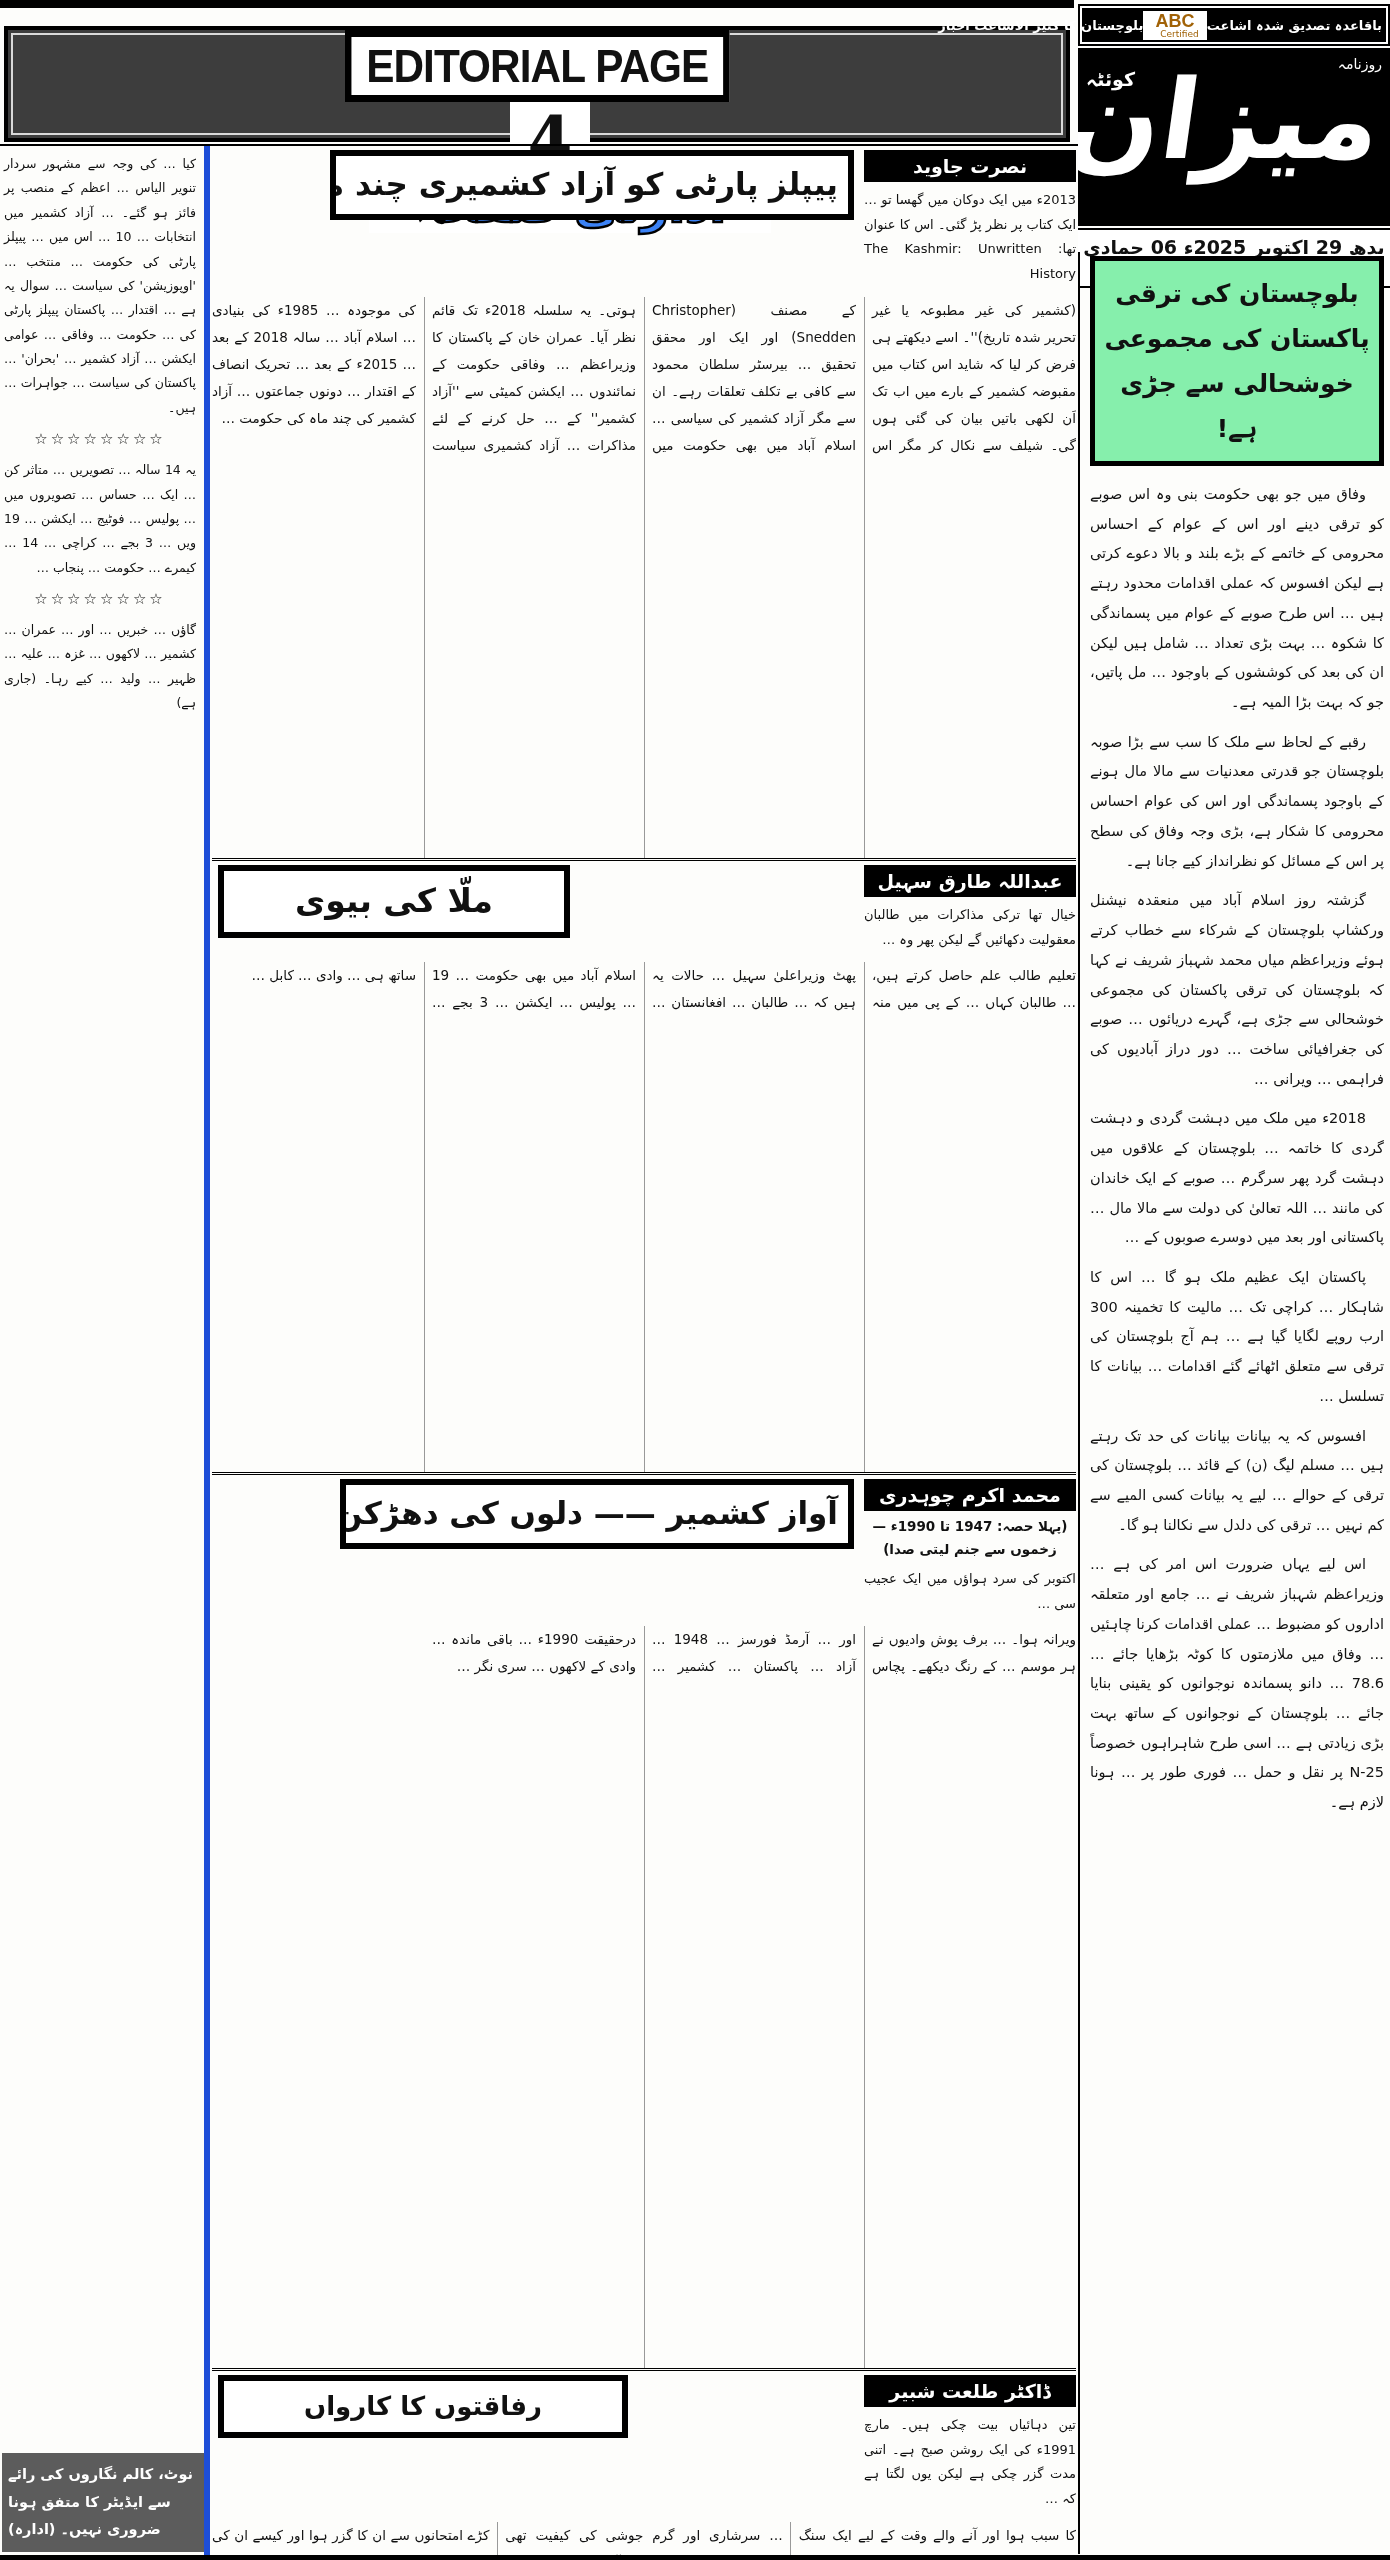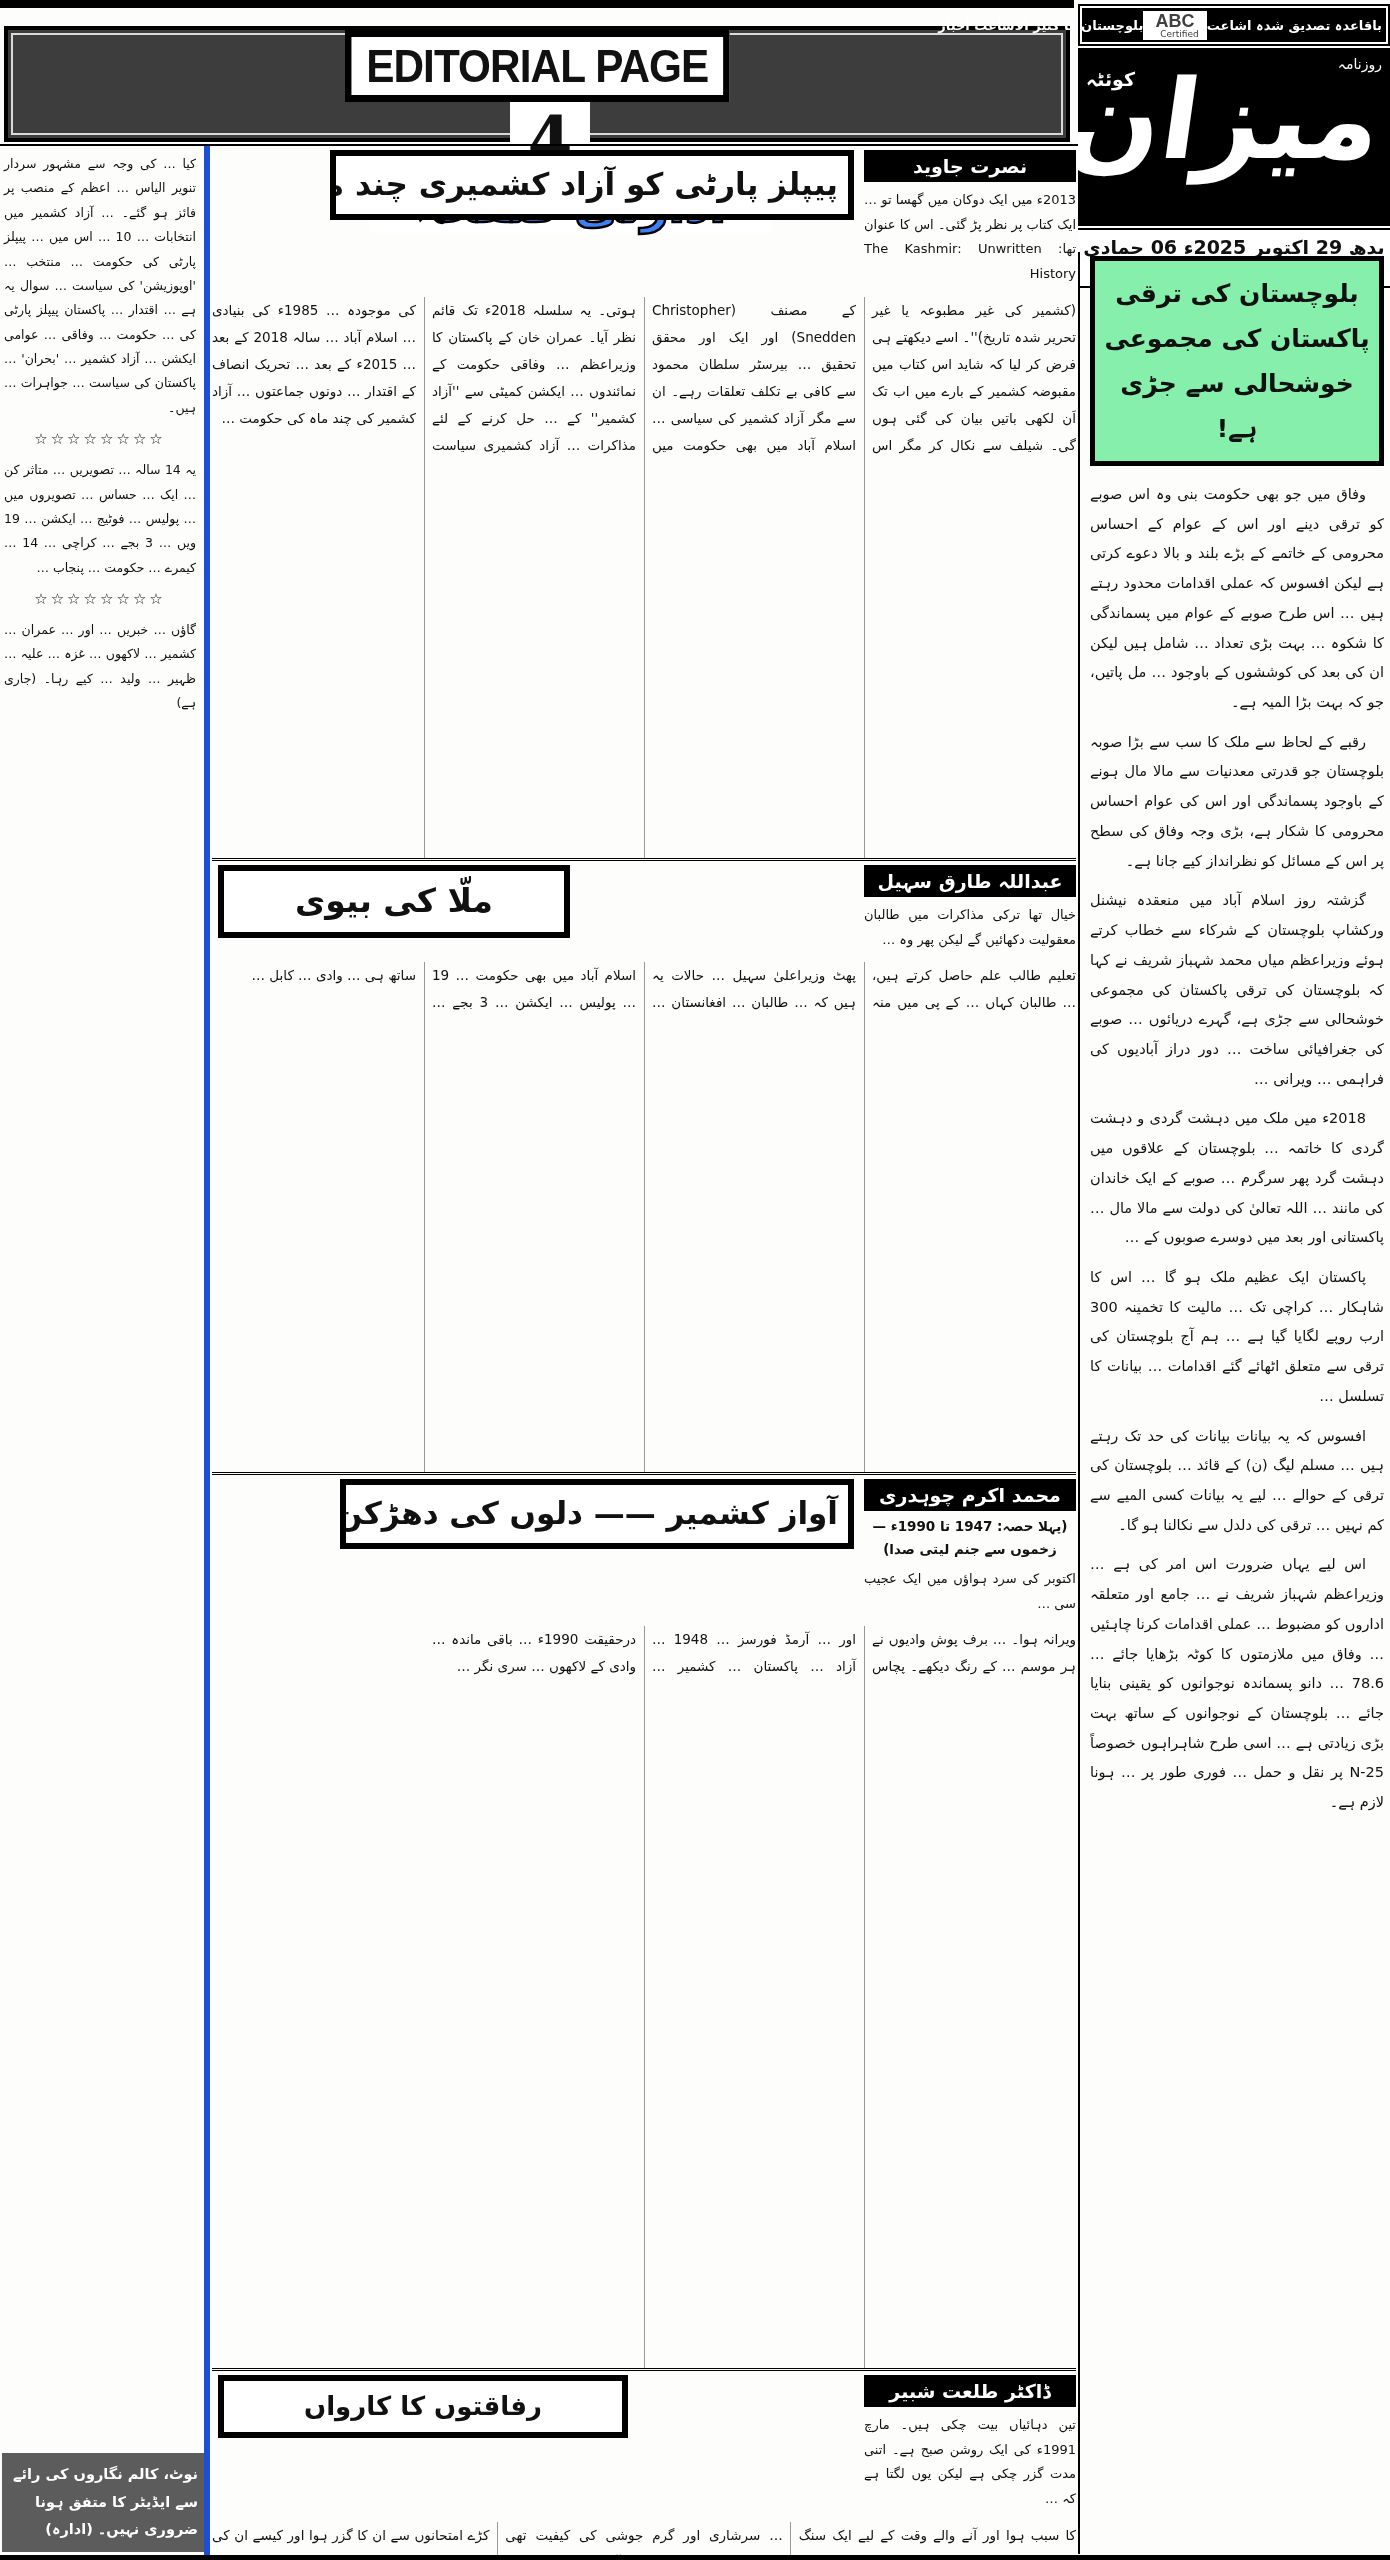--- a/index.html
+++ b/index.html
@@ -38,21 +38,21 @@
   .hdr-underline { position:absolute; left:0; top:144px; width:1078px; height:2px; background:#000; }
 
   
   .masthead { position:absolute; left:1078px; top:4px; width:312px; }
   .cert-strip {
     background:#000; color:#fff; height:42px; display:flex; align-items:center;
     justify-content:space-between; padding:0 6px; direction:rtl;
     border:2px solid #000; box-shadow:inset 0 0 0 2px #fff;
   }
   .cert-strip .u { font-size:13px; font-weight:bold; white-space:nowrap; }
-  .abc-box { background:#fff; color:#404040; text-align:center; padding:1px 8px; line-height:1; }
+  .abc-box { background:#fff; color:#a16207; text-align:center; padding:1px 8px; line-height:1; }
   .abc-box .abc { font-family:"Liberation Sans",sans-serif; font-weight:bold; font-size:18px; display:block; }
   .abc-box .cert { font-size:9px; display:block;padding-left:9px; }
   .paper-box {
     position:relative; background:#000; color:#fff; height:178px; margin-top:2px; overflow:hidden;
   }
   .paper-name {
     position:absolute; right:10px; top:6px; width:100%; text-align:center;
     font-size:110px; font-weight:bold; transform:skewX(-8deg); line-height:1.2;
   }
   .paper-small-r { position:absolute; right:8px; top:8px; font-size:14px; direction:rtl; }
@@ -77,21 +77,21 @@
 
   
   .left-col {
     position:absolute; left:0; top:146px; width:210px; height:2414px;
     border-right:6px solid #1d4ed8; padding:6px 8px 0 4px; overflow:hidden;
   }
   .left-col .txt { direction:rtl; text-align:justify; font-size:12.5px; line-height:1.95; }
   .stars { text-align:center; font-size:15px; letter-spacing:3px; margin:10px 0; }
   .note-box {
     position:absolute; left:2px; bottom:8px; width:202px; background:#5c5c5c; color:#fff;
-    direction:rtl; text-align:right; font-size:14.5px; font-weight:bold;
+    direction:rtl; text-align:left; font-size:14.5px; font-weight:bold;
     padding:8px 6px; line-height:1.9;
   }
 
   
   .main { position:absolute; left:212px; top:146px; width:864px; height:2414px; overflow:hidden; }
   .article { position:absolute; left:0; width:864px; overflow:hidden; }
   .article.sep { border-top:3px double #000; }
   .a1 { top:0; height:712px; }
   .a2 { top:712px; height:614px; }
   .a3 { top:1326px; height:896px; }

